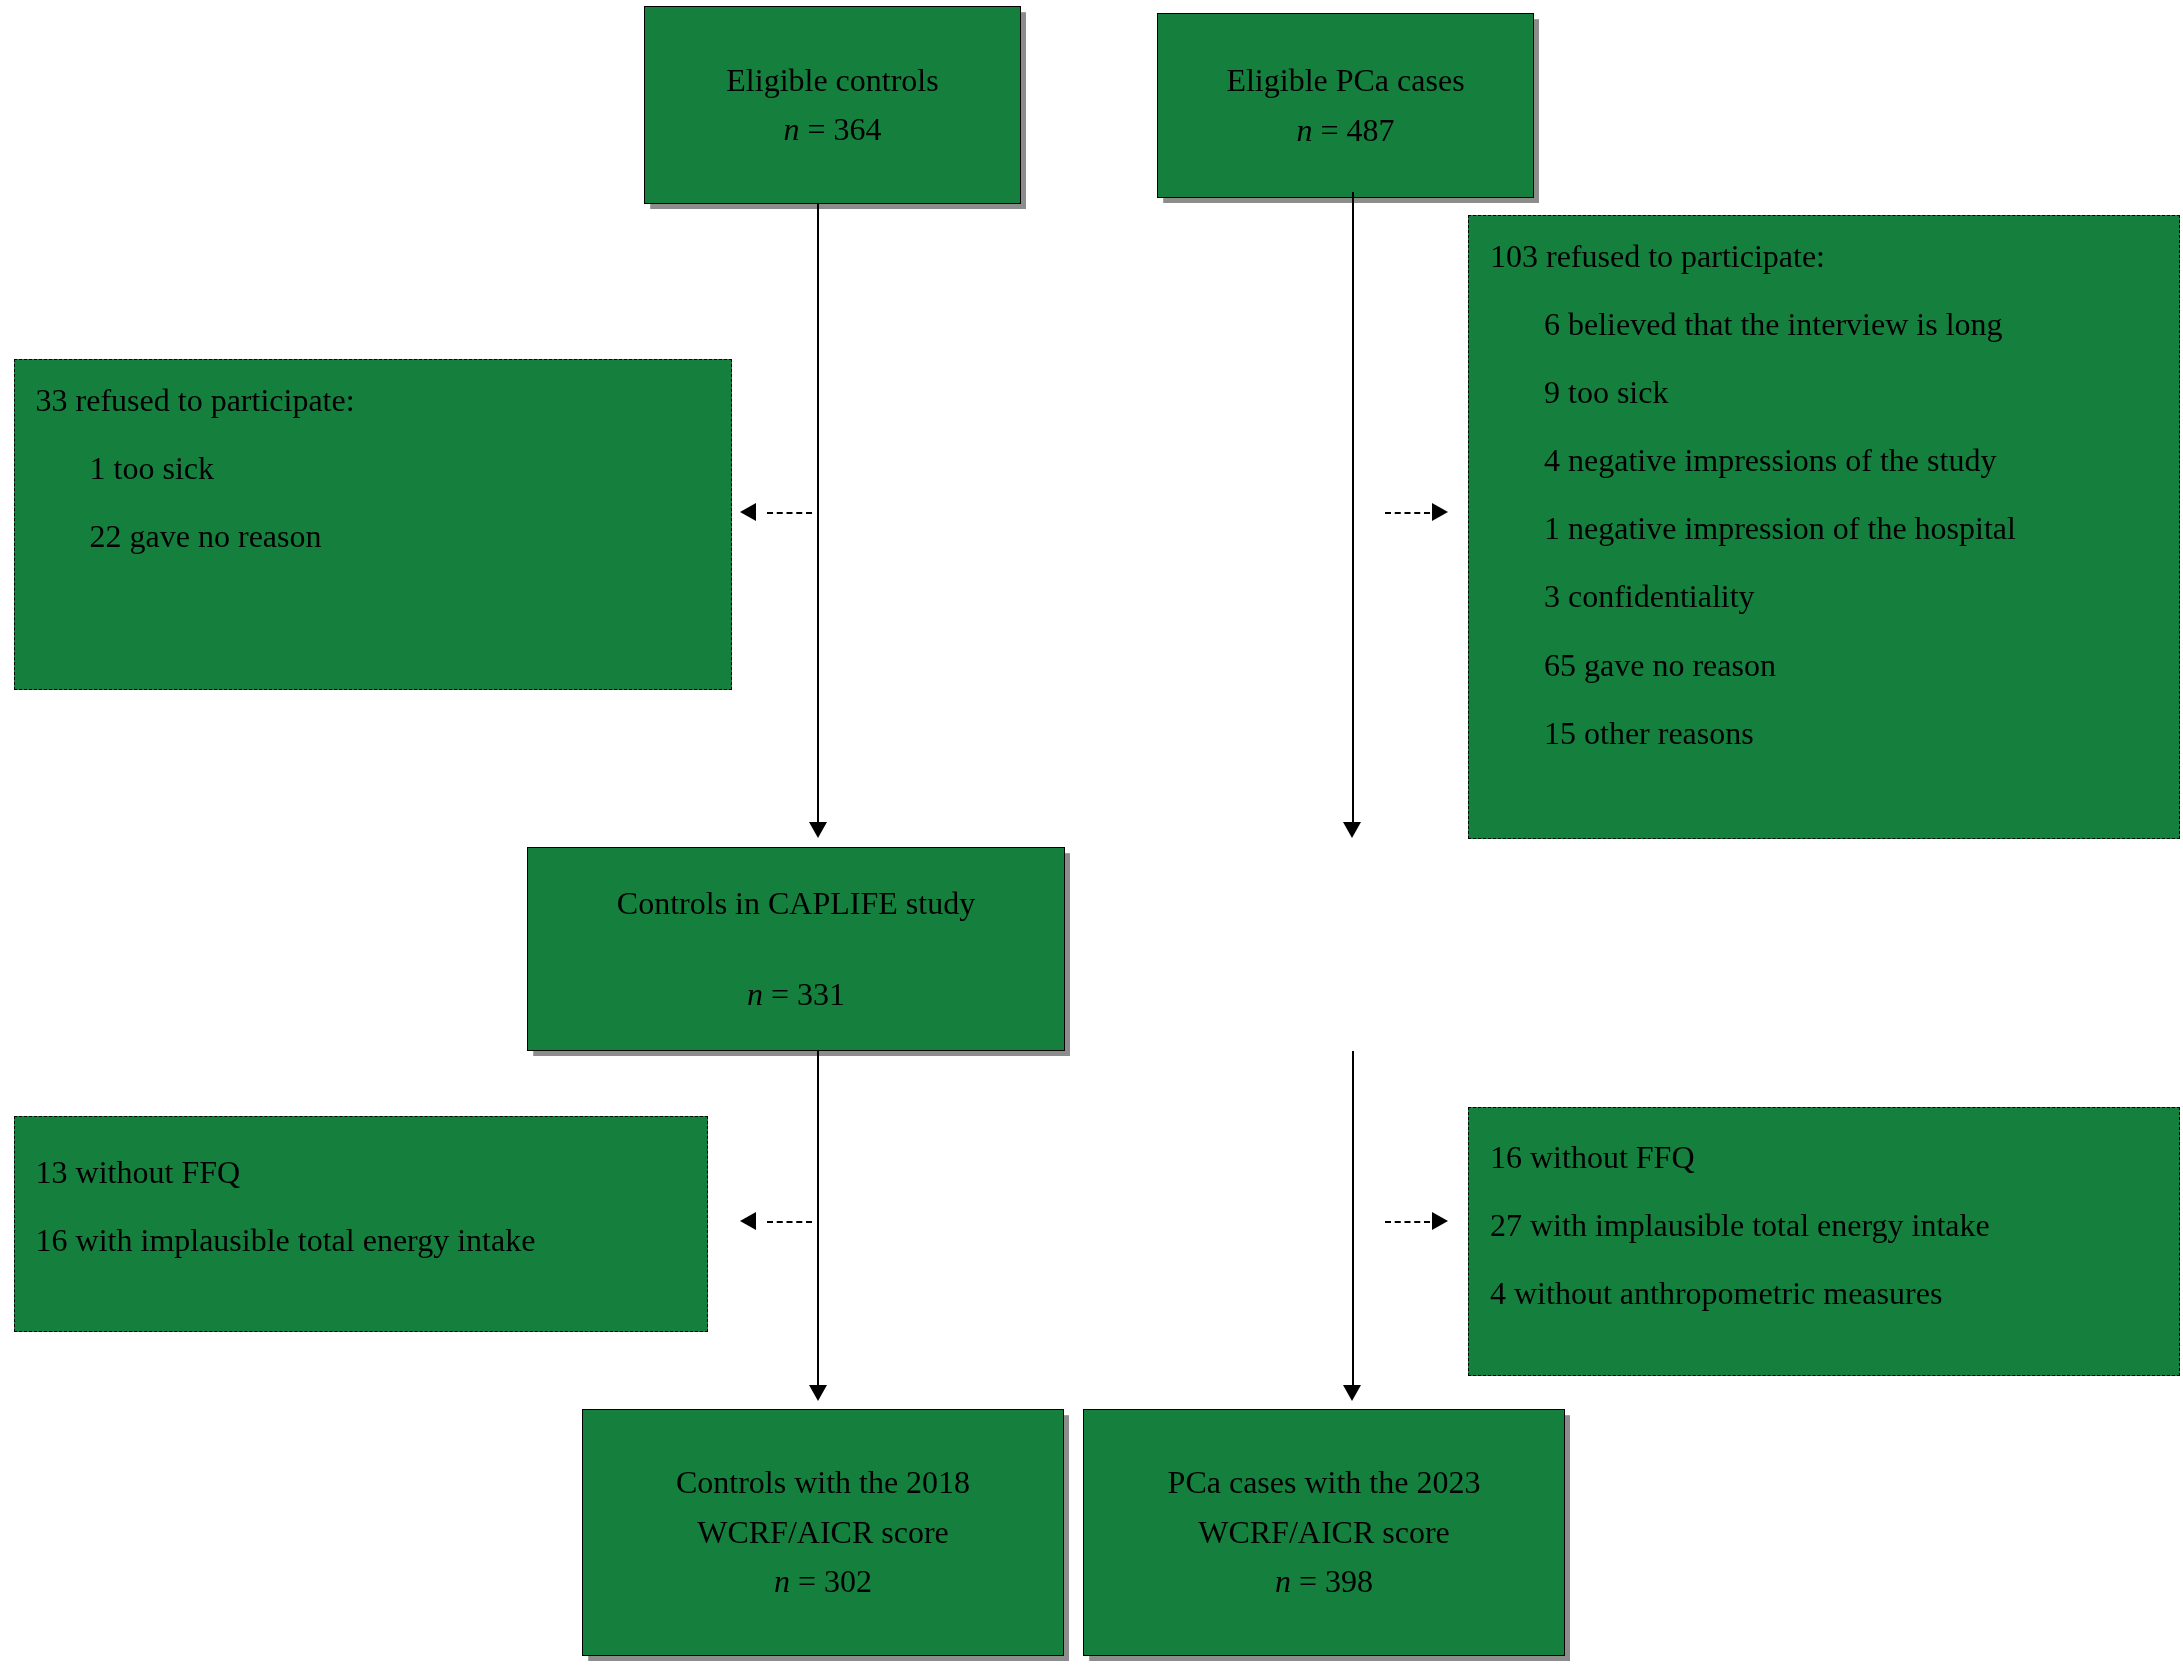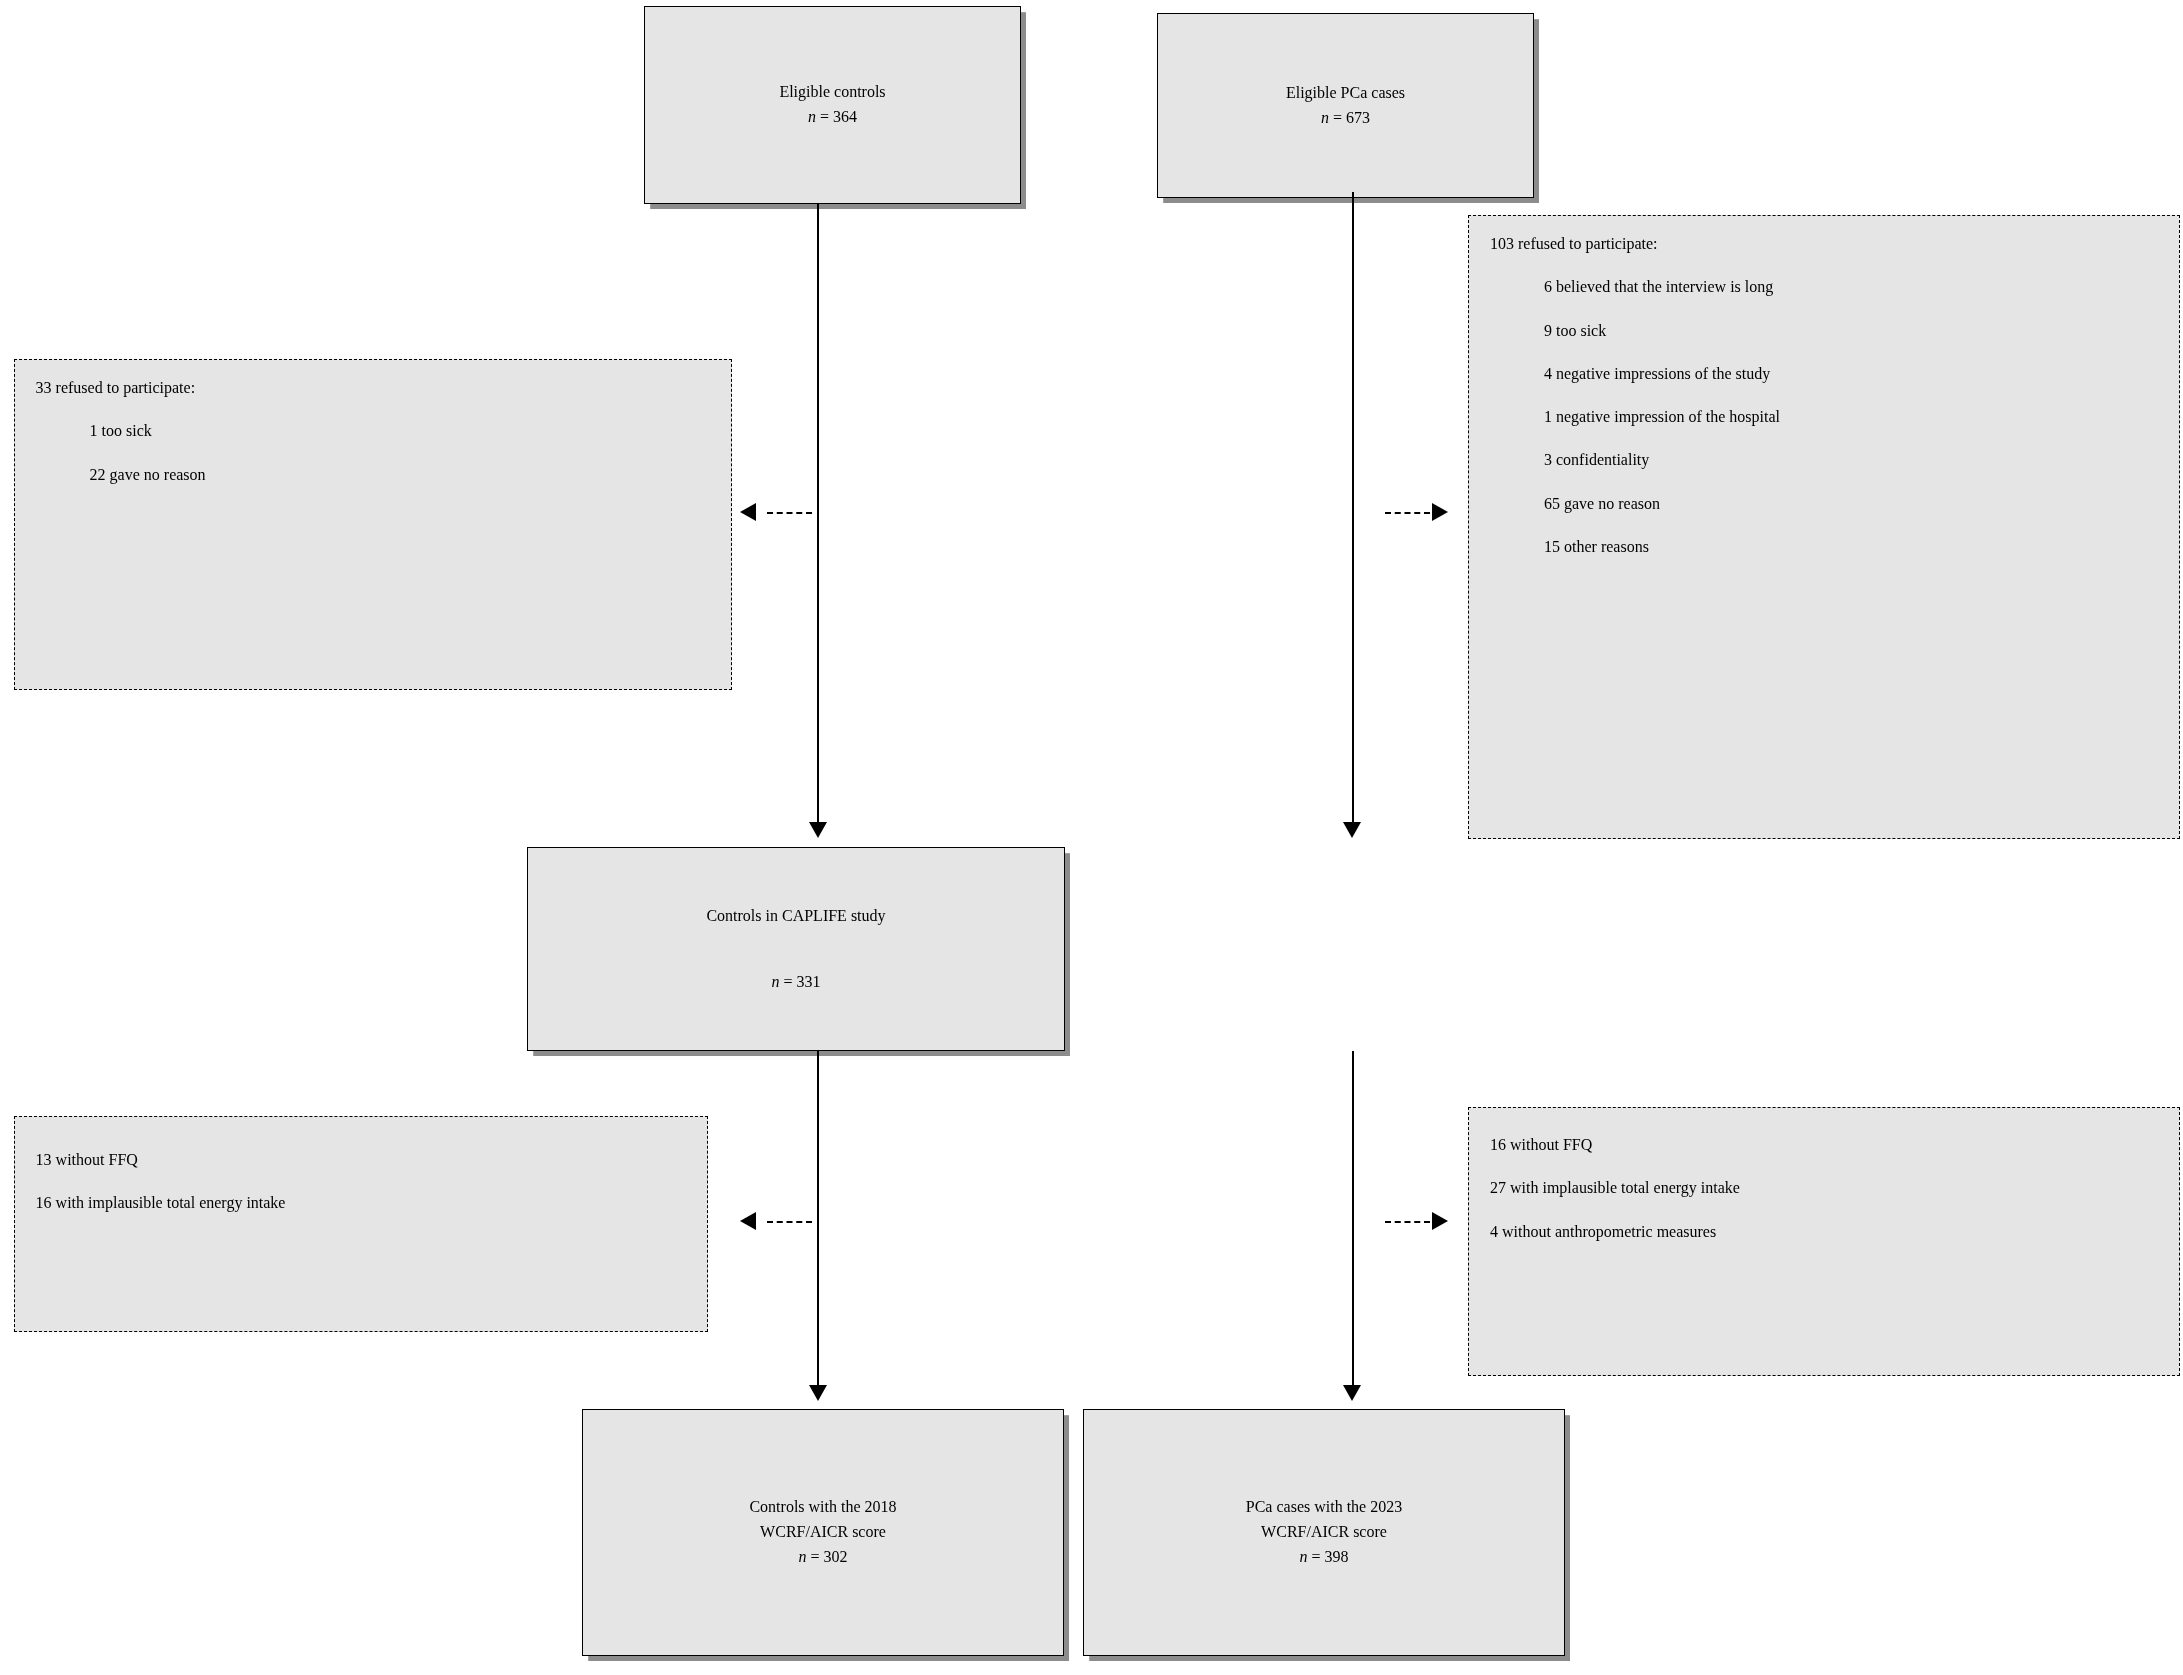--- a/index.html
+++ b/index.html
@@ -14,28 +14,28 @@
   #canvas {
     position: relative;
     width: 2183px;
     height: 1676px;
     background: #ffffff;
     overflow: hidden;
   }
   .box {
     position: absolute;
     box-sizing: border-box;
-    background: #e5e5e5;
+    background: #15803d;
     border: 1.9px solid #000000;
     display: flex;
     flex-direction: column;
     align-items: center;
     justify-content: center;
     text-align: center;
-    font-size: 16px;
+    font-size: 32px;
     line-height: 1.55;
   }
   .box.shadow {
     box-shadow: 5.6px 5.6px 0 -0.6px rgba(0,0,0,0.45);
   }
   .box.dashed {
     border: 1.9px dashed #000000;
     align-items: flex-end;
     justify-content: flex-start;
     text-align: left;
@@ -102,21 +102,21 @@
 
 <div id="canvas">
 
   <div class="box shadow" style="left:644px; top:6.2px; width:377px; height:198px;">
     <span class="line">Eligible controls</span>
     <span class="line"><i class="n-italic">n</i><span> = 364</span></span>
   </div>
 
   <div class="box shadow" style="left:1157px; top:13px; width:377px; height:185px;">
     <span class="line">Eligible PCa cases</span>
-    <span class="line"><i class="n-italic">n</i><span> = 673</span></span>
+    <span class="line"><i class="n-italic">n</i><span> = 487</span></span>
   </div>
 
   <div class="box dashed" style="left:1468px; top:215px; width:712px; height:624px;">
     <div class="dashbox-inner">
       <span class="line">103 refused to participate:</span>
       <span class="line indent">6 believed that the interview is long</span>
       <span class="line indent">9 too sick</span>
       <span class="line indent">4 negative impressions of the study</span>
       <span class="line indent">1 negative impression of the hospital</span>
       <span class="line indent">3 confidentiality</span>

